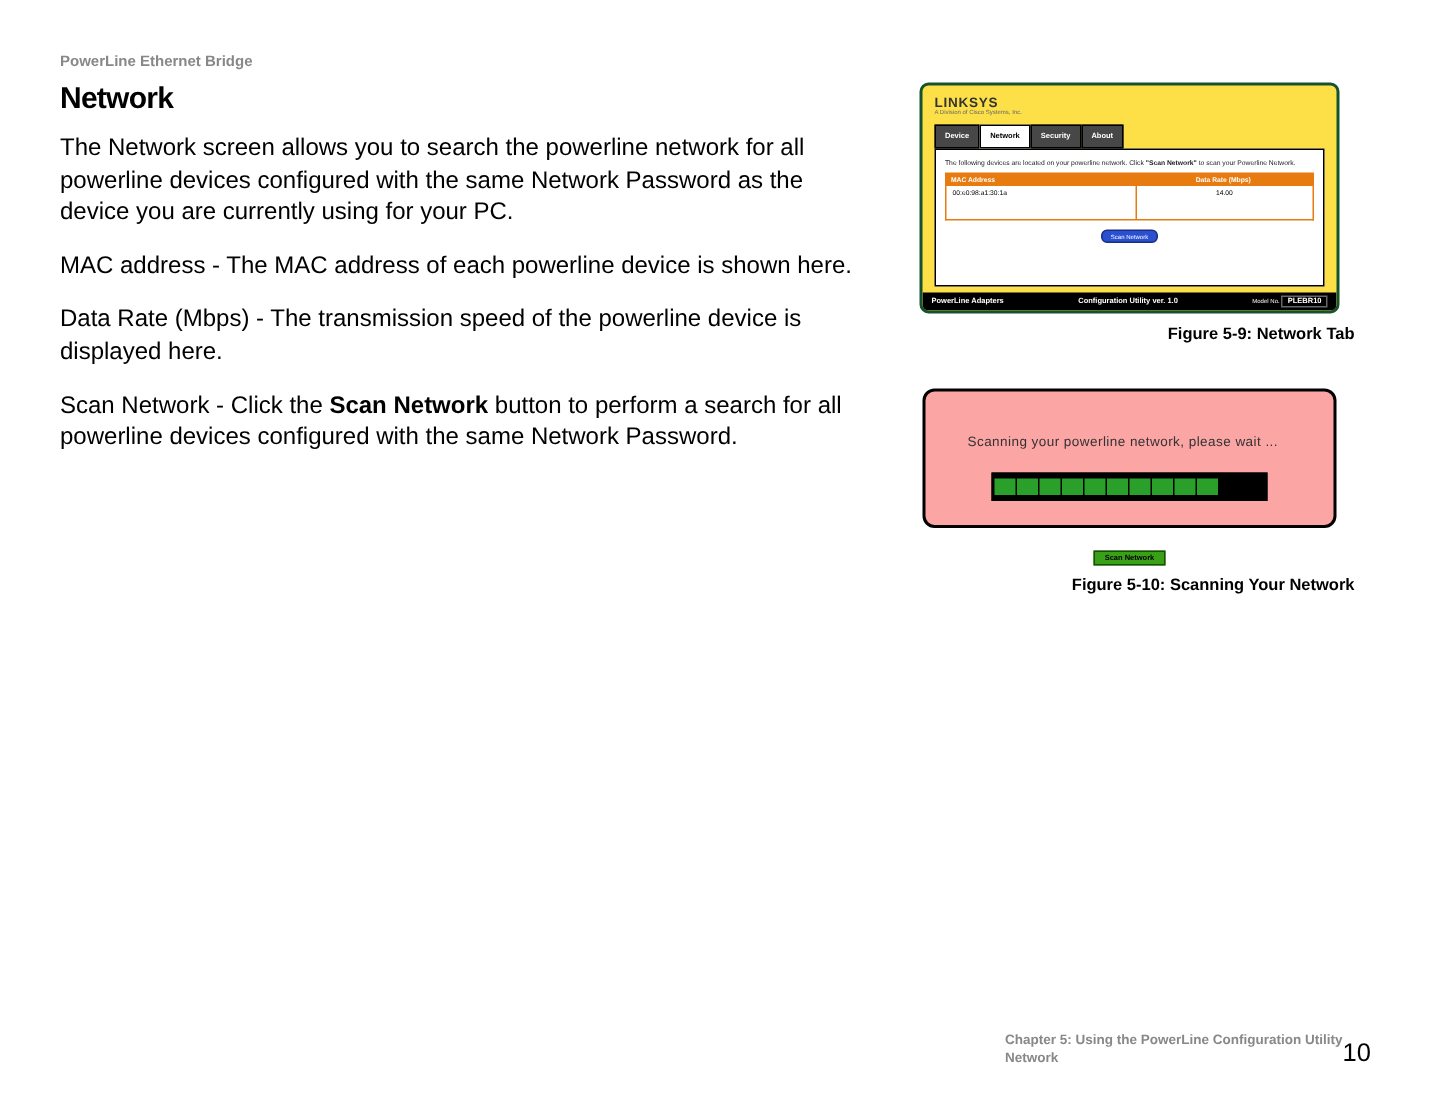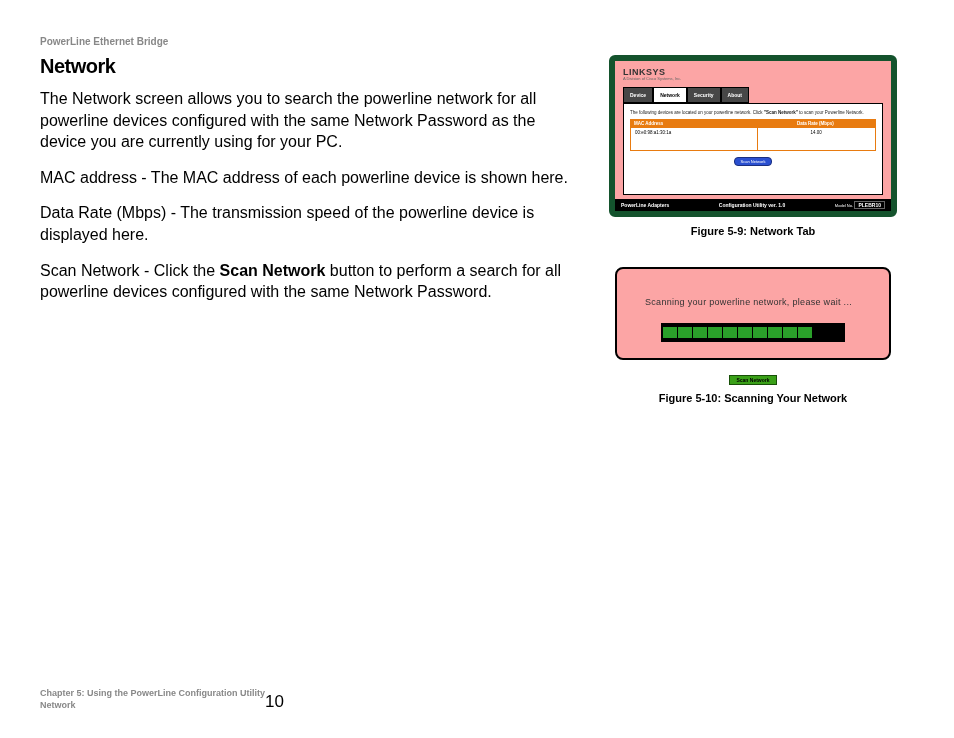--- a/index.html
+++ b/index.html
@@ -45,24 +45,24 @@
   }
   .body-text {
     font-size: 16px;
     line-height: 1.35;
     margin: 0 0 14px 0;
   }
   .body-text .bold { font-weight: bold; }
 
   
   .fig-box {
-    border: 6px solid #14532d;
+    border: 2px solid #14532d;
     border-radius: 6px;
     overflow: hidden;
-    background: #fca5a5;
+    background: #fde047;
     width: 276px;
     margin: 0 auto;
   }
   .fig-inner {
     padding: 6px 8px 4px 8px;
   }
   .brand {
     font-size: 9px;
     font-weight: bold;
     letter-spacing: 0.5px;
@@ -142,21 +142,21 @@
     display: flex;
     justify-content: space-between;
     font-weight: bold;
   }
   .footer-bar .model-box {
     border: 1px solid #666;
     padding: 0 3px;
     font-weight: bold;
   }
   .caption {
-    text-align: center;
+    text-align: right;
     font-size: 11px;
     font-weight: bold;
     margin: 8px 0 30px 0;
   }
 
   
   .fig2-box {
     border: 2px solid #000;
     border-radius: 8px;
     background: #fca5a5;
@@ -199,21 +199,21 @@
     position: relative;
     top: 8px;
   }
 
   .page-footer {
     position: absolute;
     bottom: 26px;
     left: 40px;
     right: 40px;
     display: flex;
-    justify-content: flex-start;
+    justify-content: flex-end;
     align-items: flex-end;
   }
   .chapter {
     font-size: 9px;
     font-weight: bold;
     color: #888;
     line-height: 1.4;
   }
   .page-num {
     font-size: 17px;

